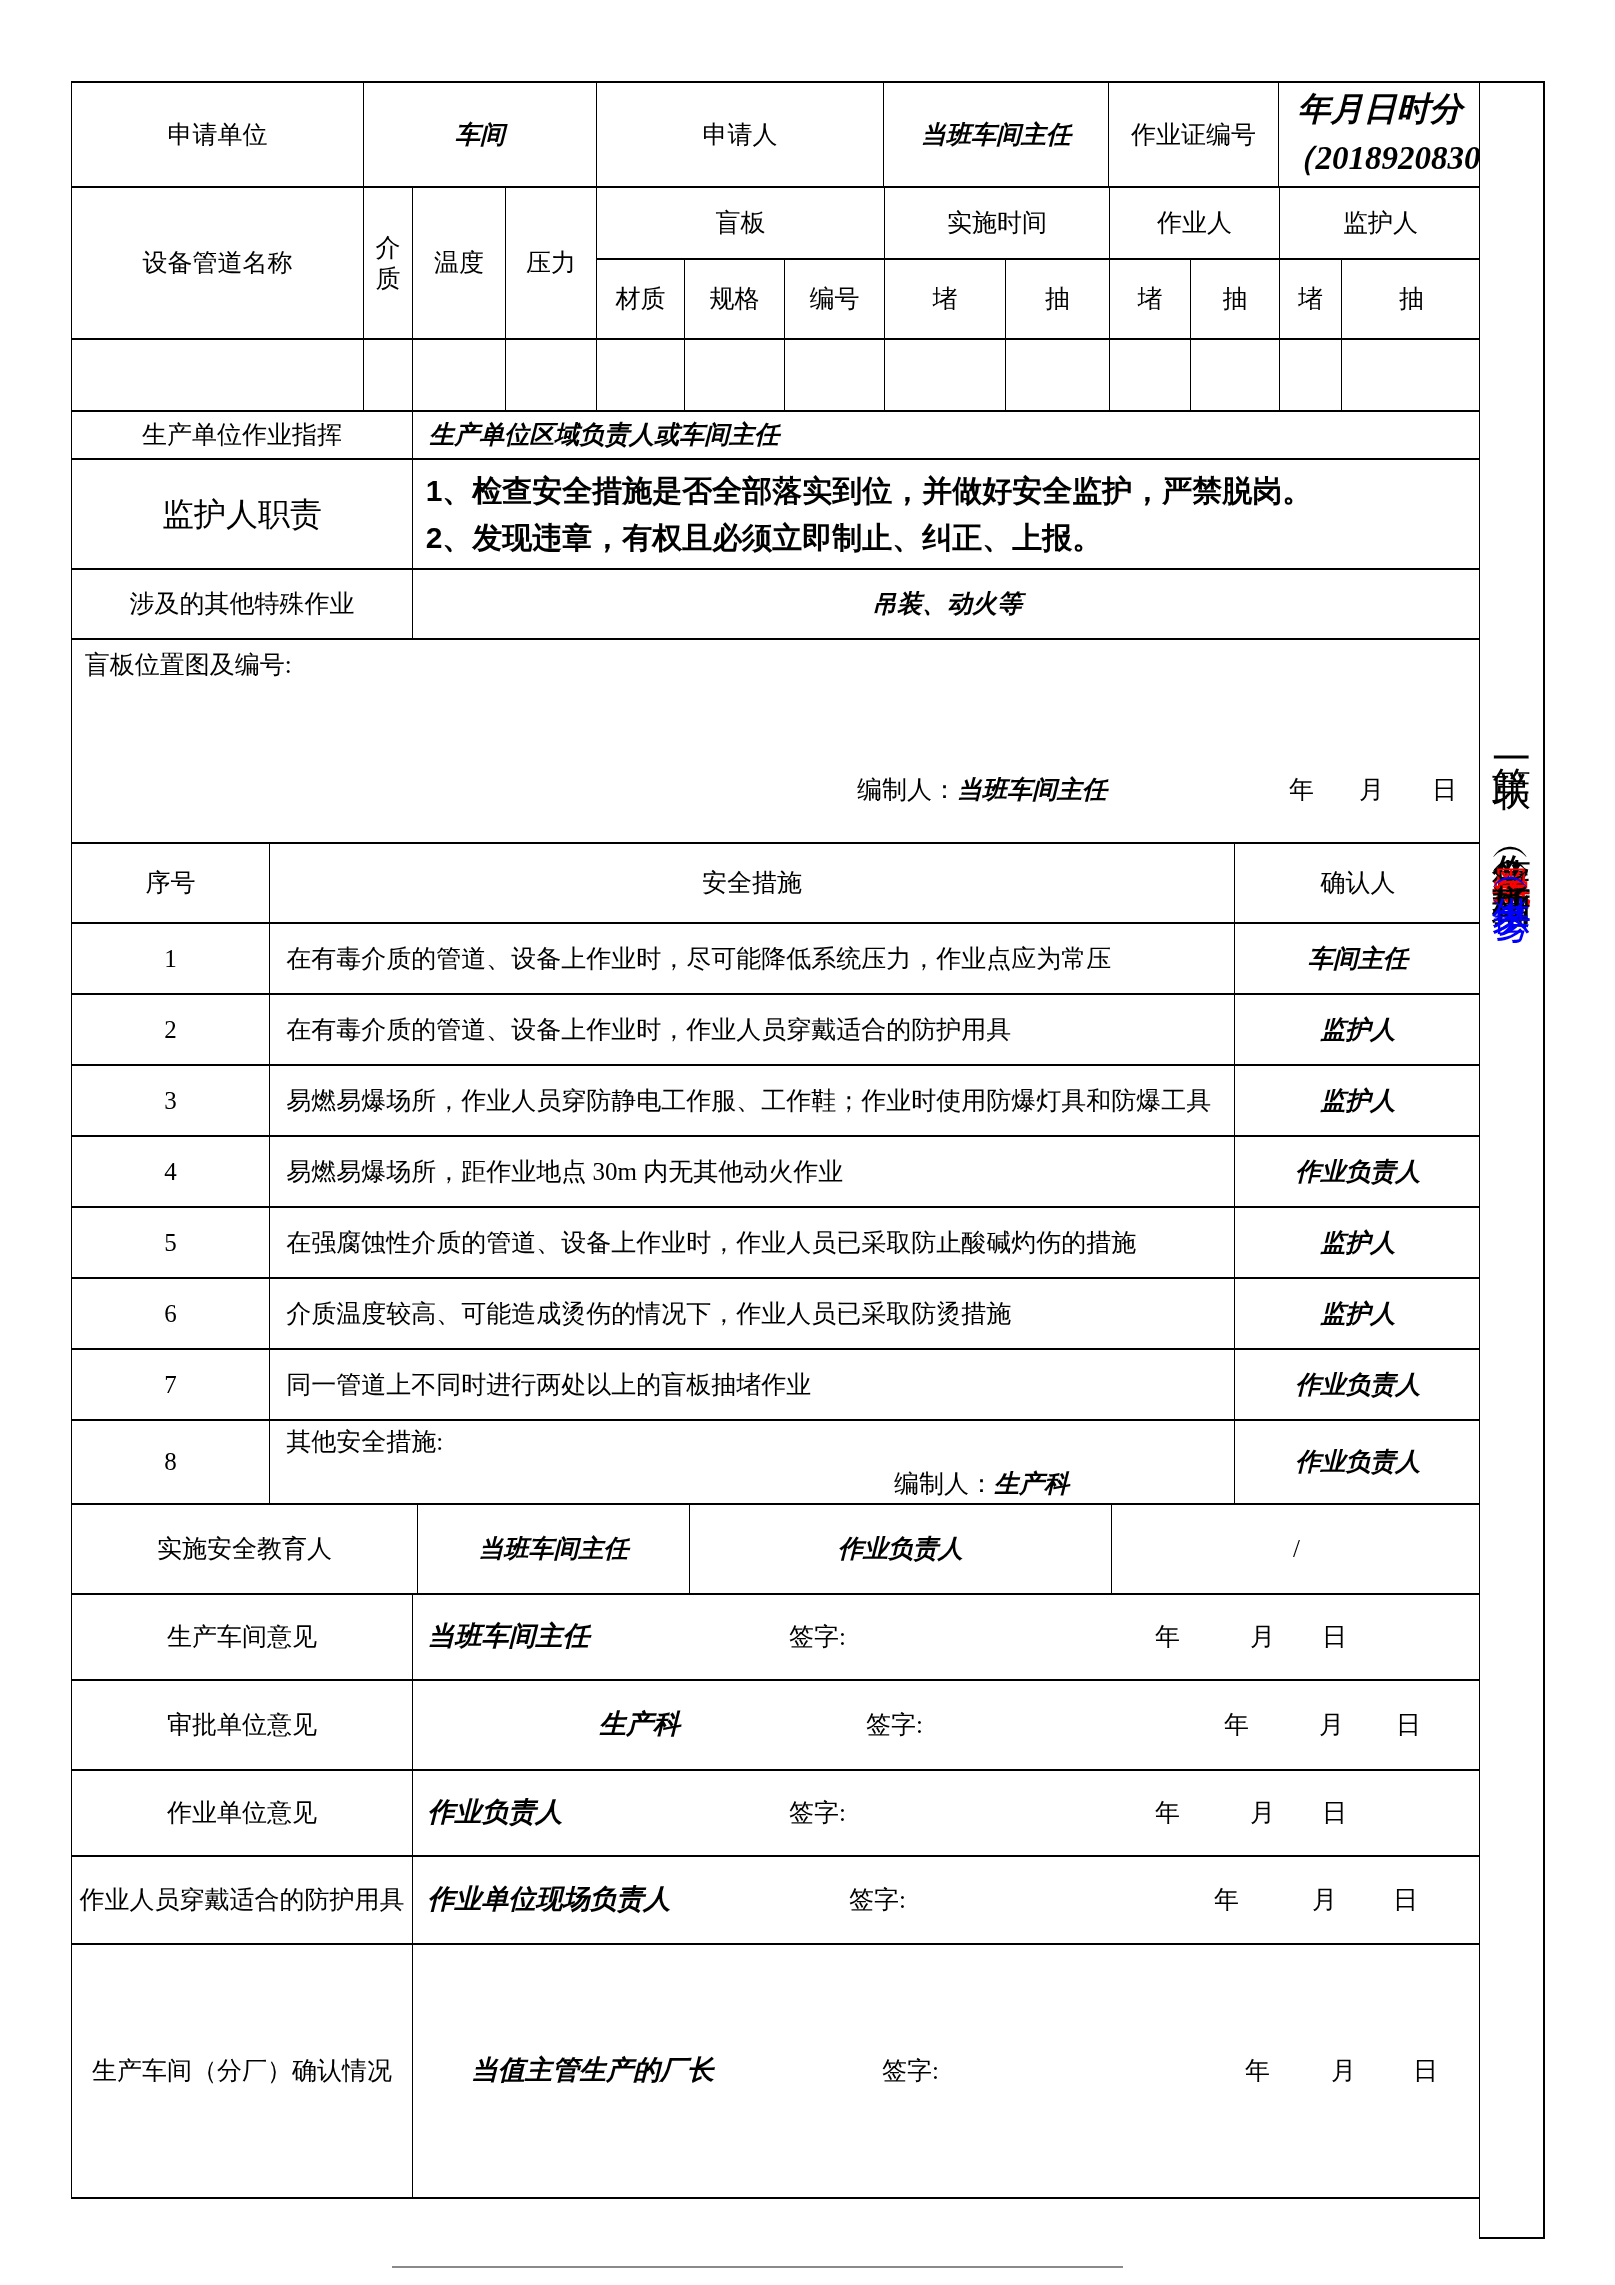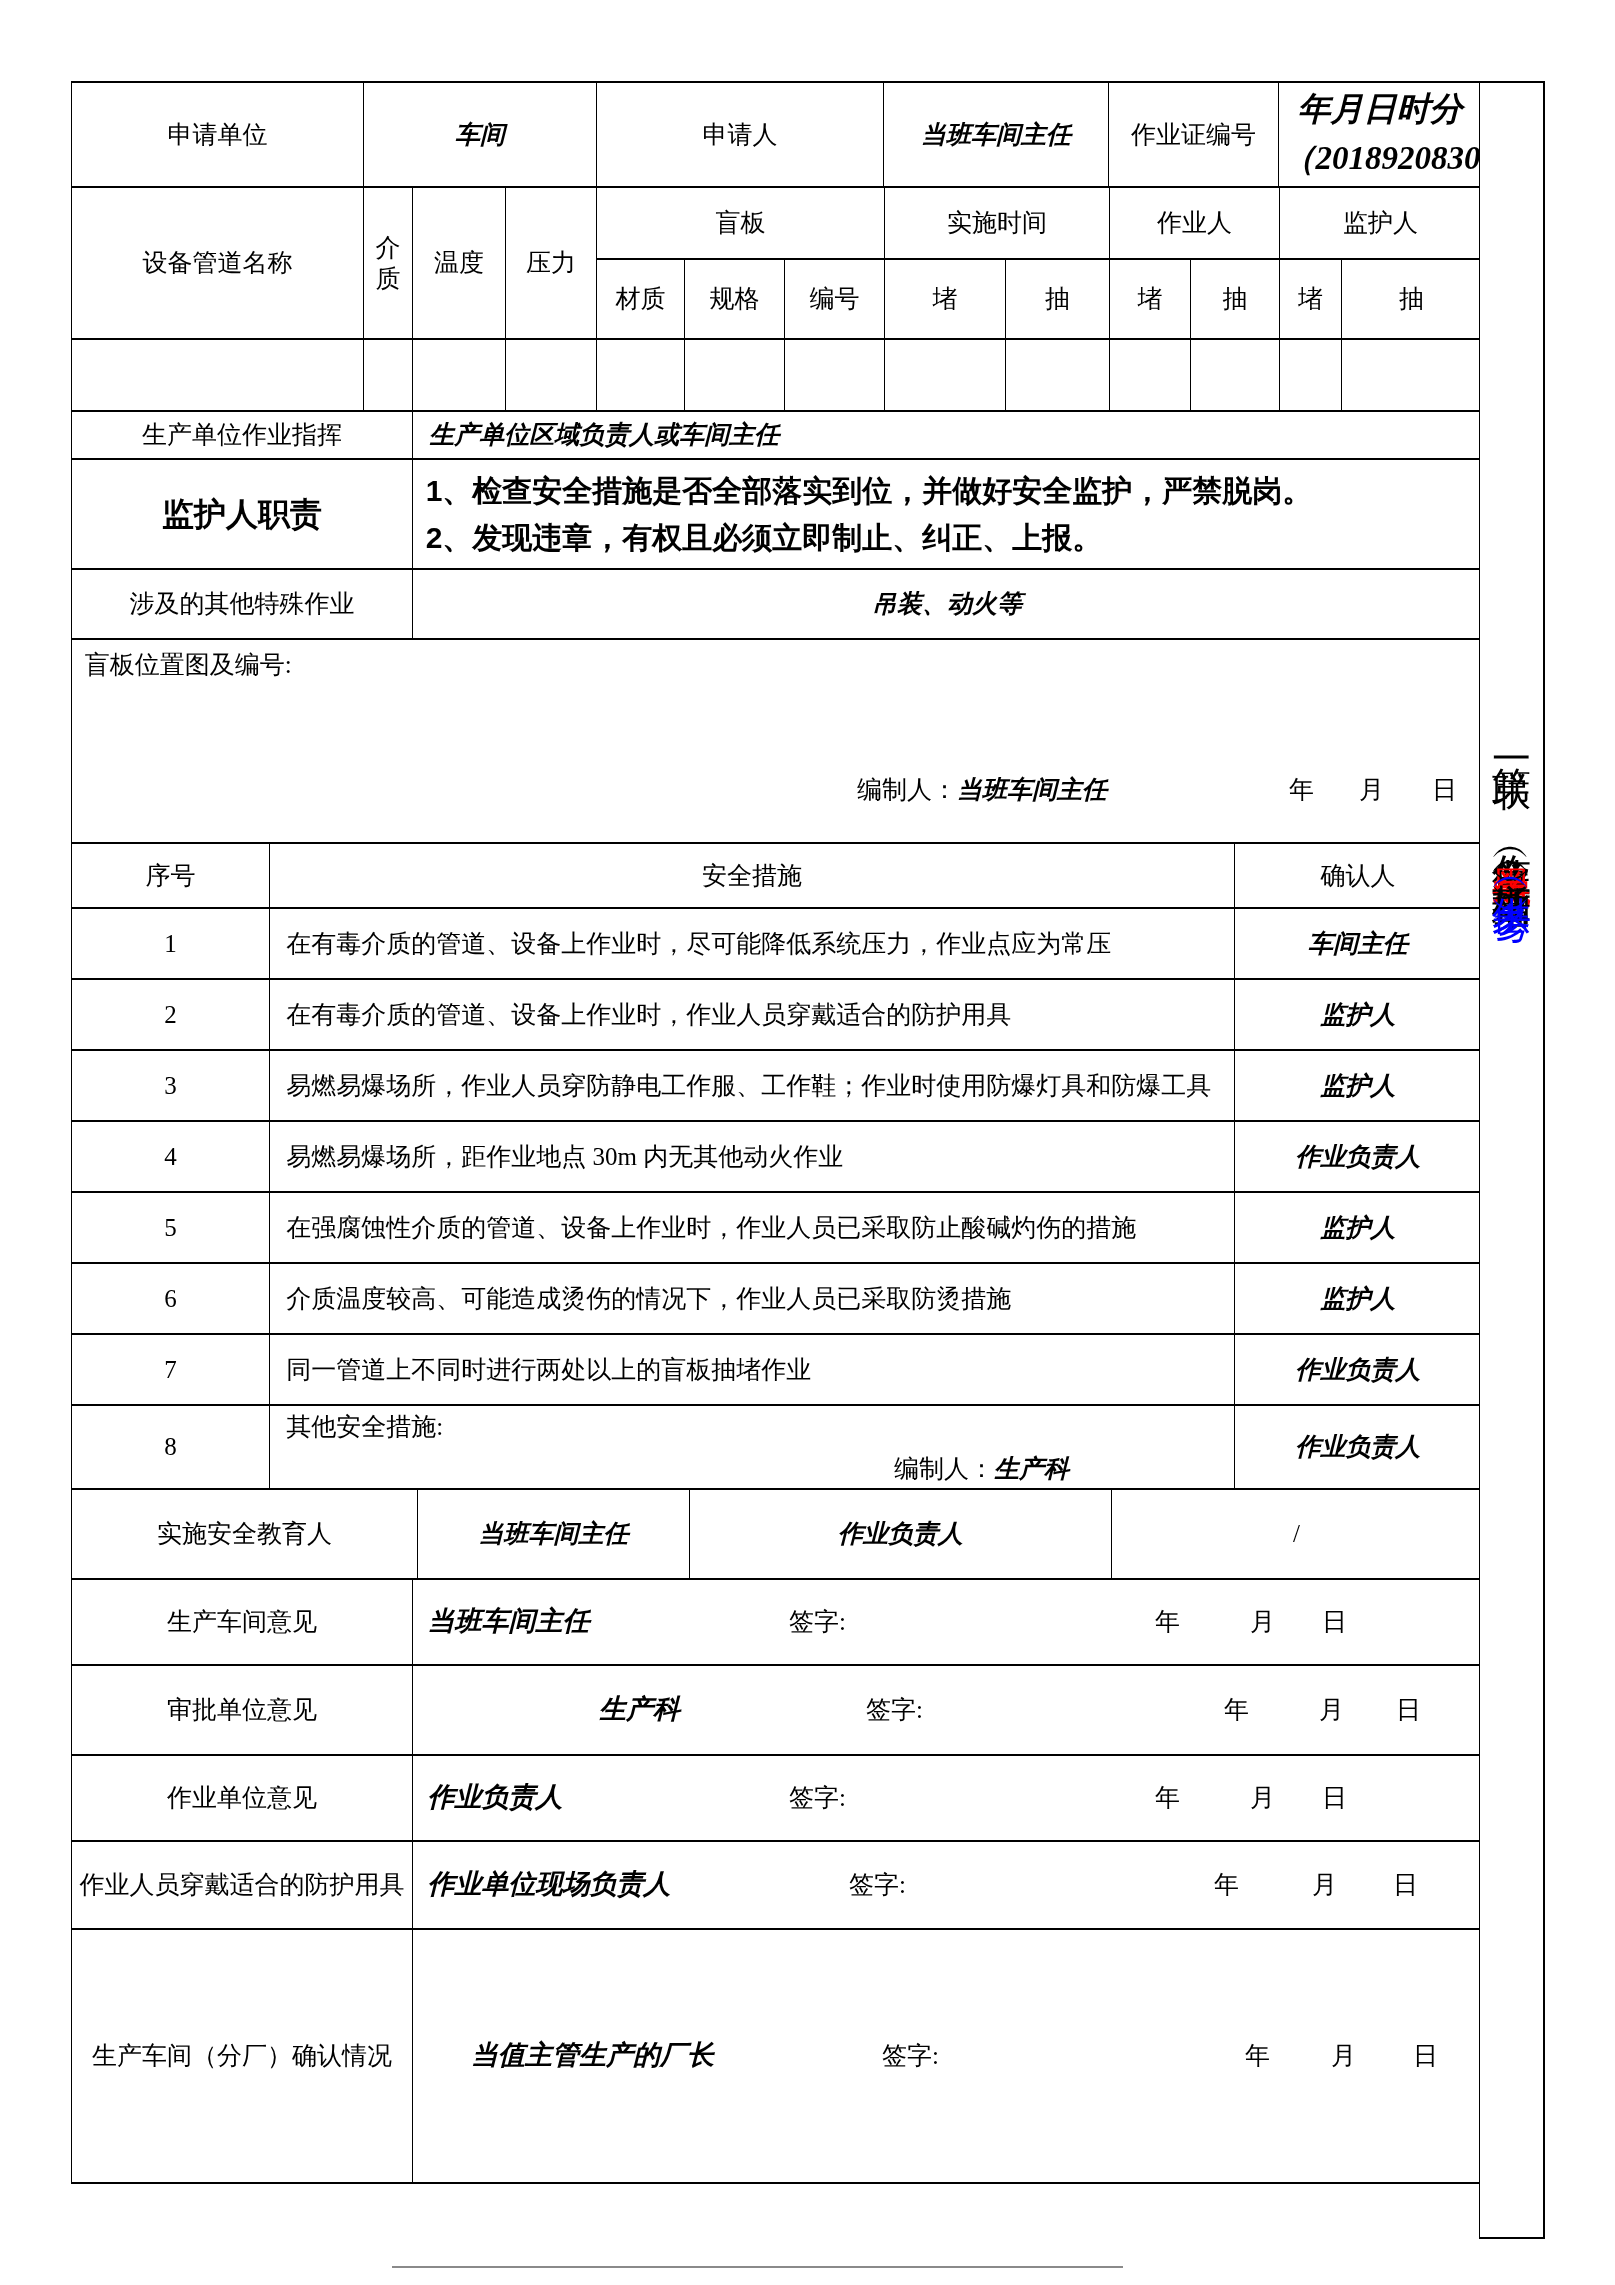--- a/index.html
+++ b/index.html
@@ -8,21 +8,21 @@
   #form-root{position:absolute;left:71px;top:81px;width:1476px;}
   table{border-collapse:collapse;table-layout:fixed;width:1410px;background:#fff;}
   table.stack{margin-top:-1.8px;}
   td{border:1.8px solid #000;border-top-width:2.7px;border-bottom-width:2.7px;
      text-align:center;vertical-align:middle;font-size:25px;line-height:1.25;
      padding:1.8px 3.6px;overflow:hidden;}
   .al{text-align:left;}
   .bi{font-style:italic;font-weight:bold;}
   .pad-l{padding-left:16.3px;}
   .duty-label{font-family:"Liberation Sans","DejaVu Sans",sans-serif;
-              font-weight:bold;font-size:32px;text-align:center;}
+              font-weight:normal;font-size:32px;text-align:center;}
   .duty-text{font-family:"Liberation Sans","DejaVu Sans",sans-serif;
              font-weight:bold;font-size:30px;line-height:1.58;text-align:left;
              padding-left:12.7px;}
   .permit-no{font-size:33px;line-height:1.5;}
   
   .diagram-cell{height:198px;position:relative;vertical-align:top;text-align:left;}
   .diagram-label{position:absolute;left:12.7px;top:9px;font-size:25px;}
   .compiler-line{position:absolute;top:134px;left:0;width:100%;font-size:25px;}
   .compiler-line .lbl{position:absolute;left:785px;white-space:nowrap;}
   .compiler-line .y{position:absolute;left:1217px;}
@@ -184,21 +184,21 @@
   </tbody>
     </table>
 
   <table class="stack">
     <colgroup>
         <col style="width:198px">
         <col style="width:965px">
         <col style="width:247px">
       </colgroup>
     <tbody>
-        <tr style="height:65px">
+        <tr style="height:80px">
       <td>序号</td>
       <td>安全措施</td>
       <td>确认人</td>
     </tr>
     <tr style="height:71px">
       <td>1</td>
       <td class="al pad-l">在有毒介质的管道、设备上作业时，尽可能降低系统压力，作业点应为常压</td>
       <td class="bi">车间主任</td>
     </tr>
     <tr style="height:71px">

